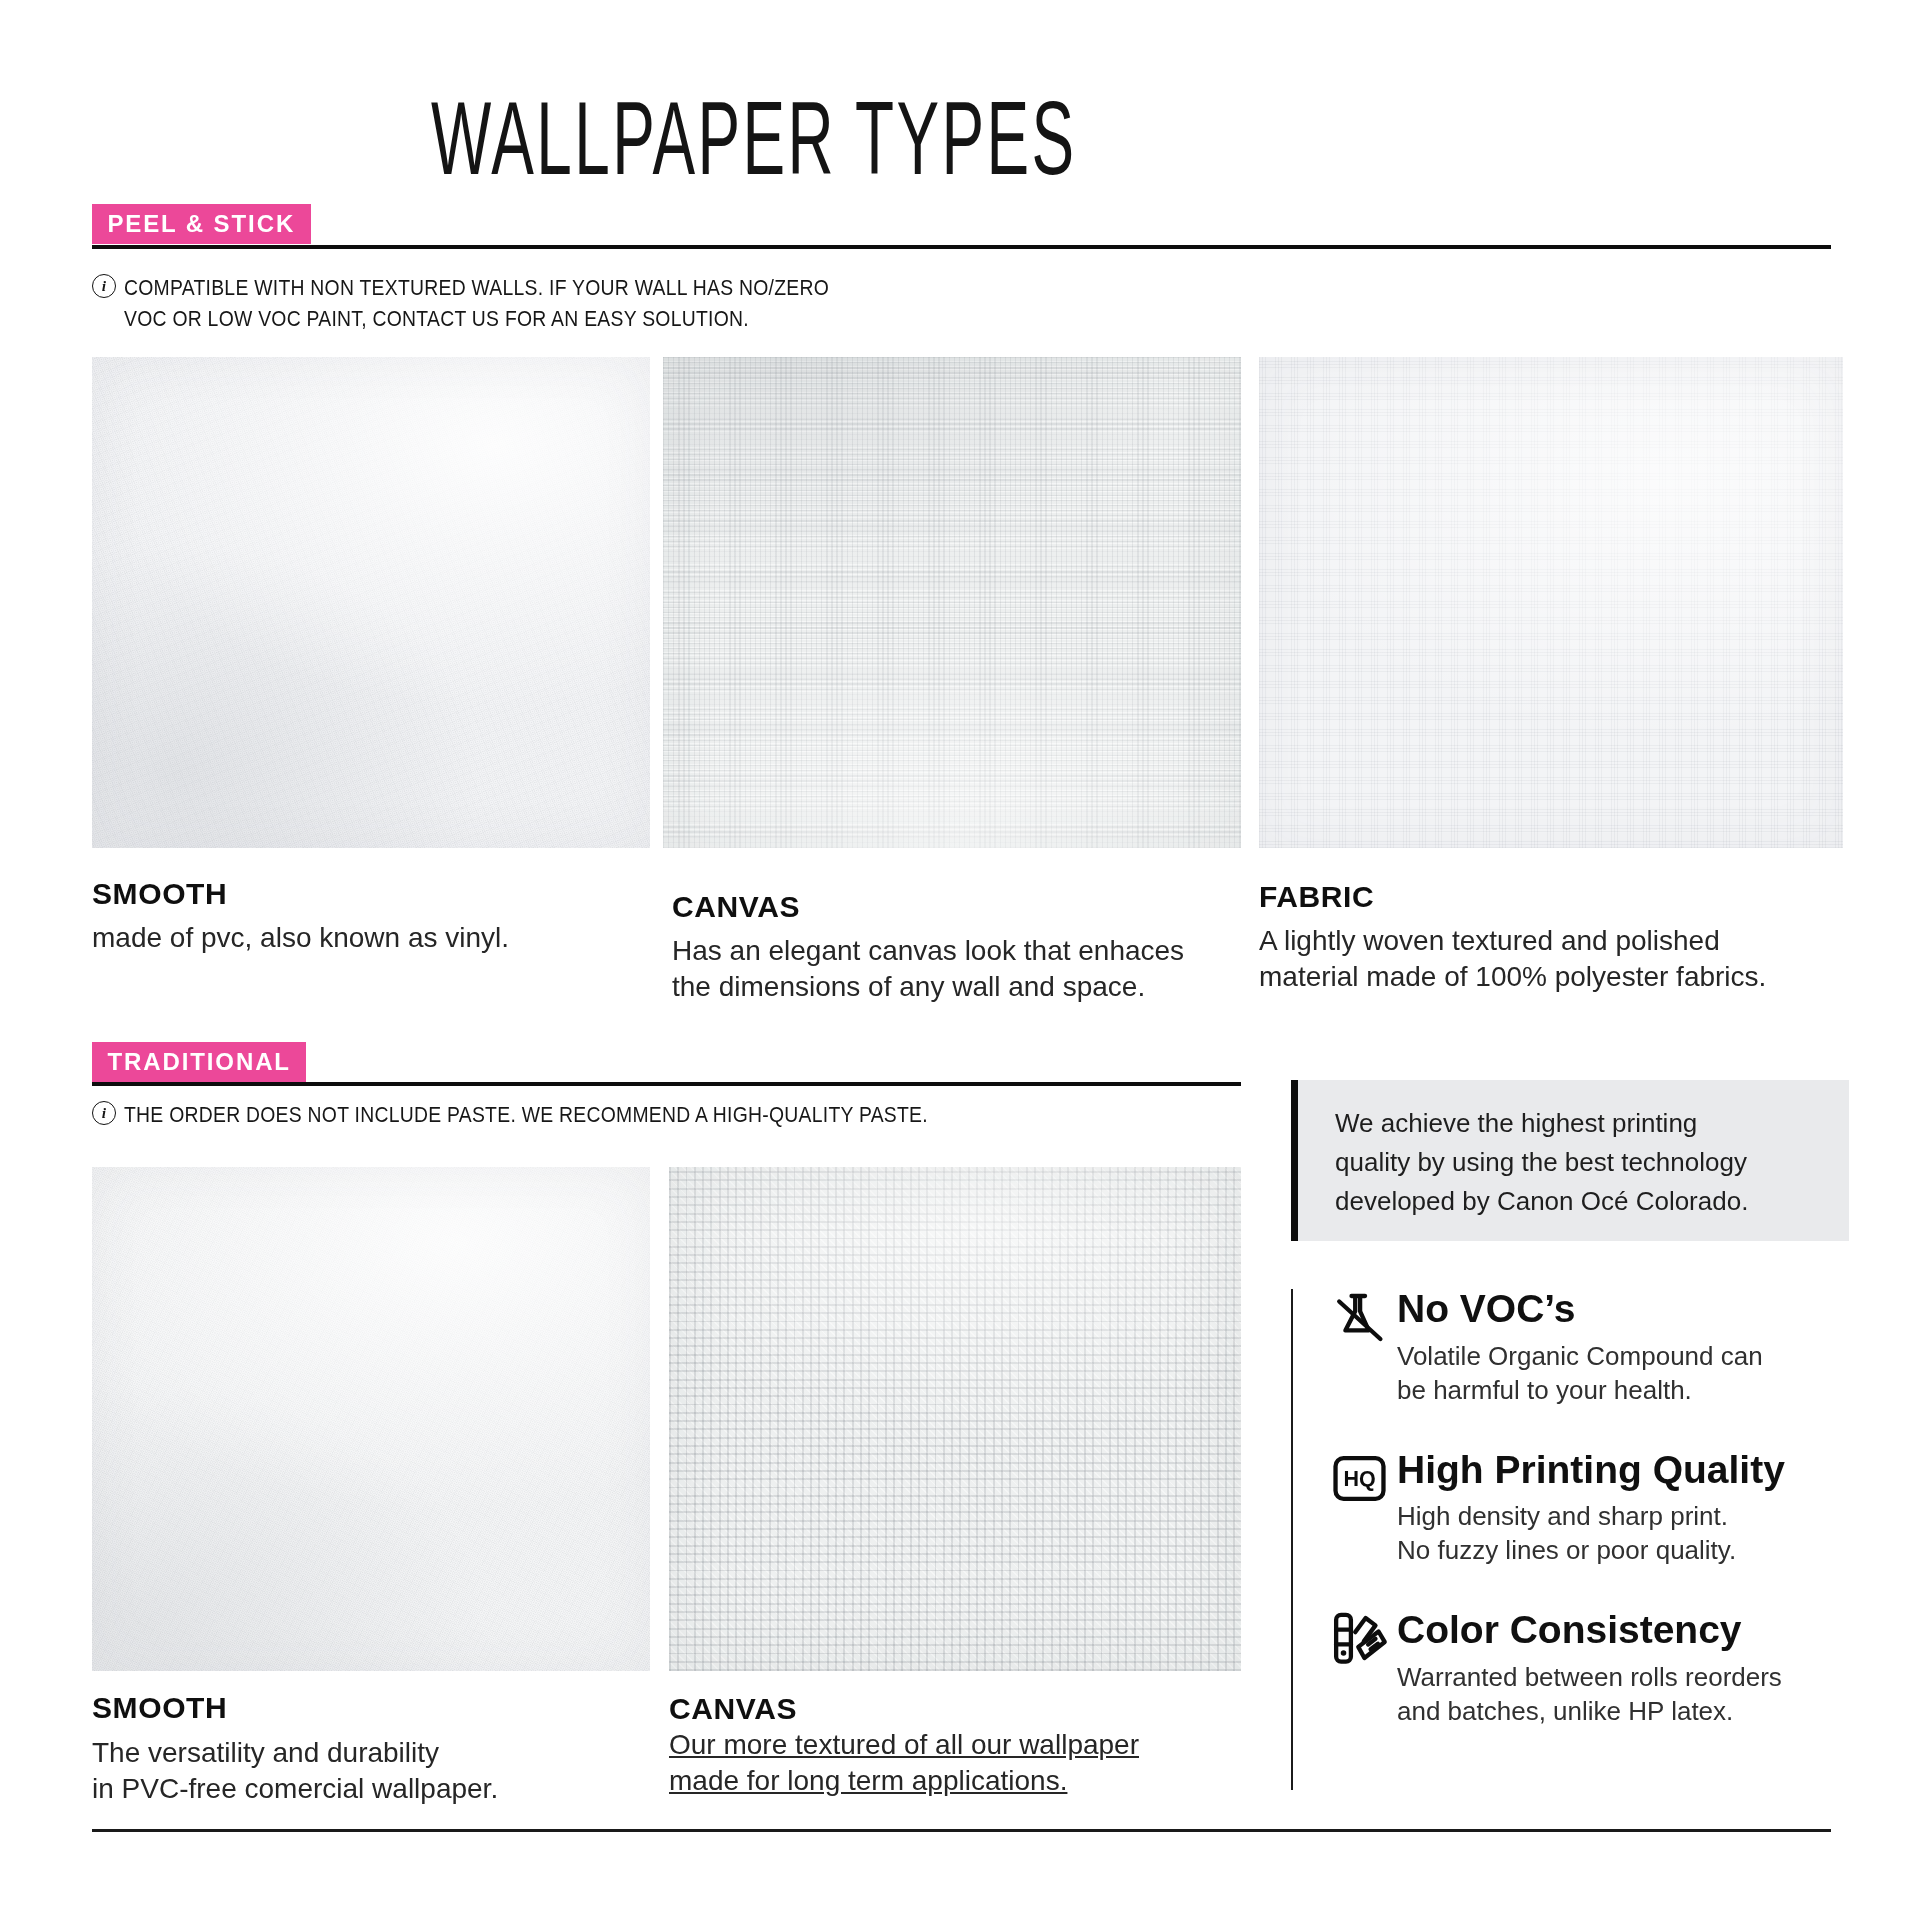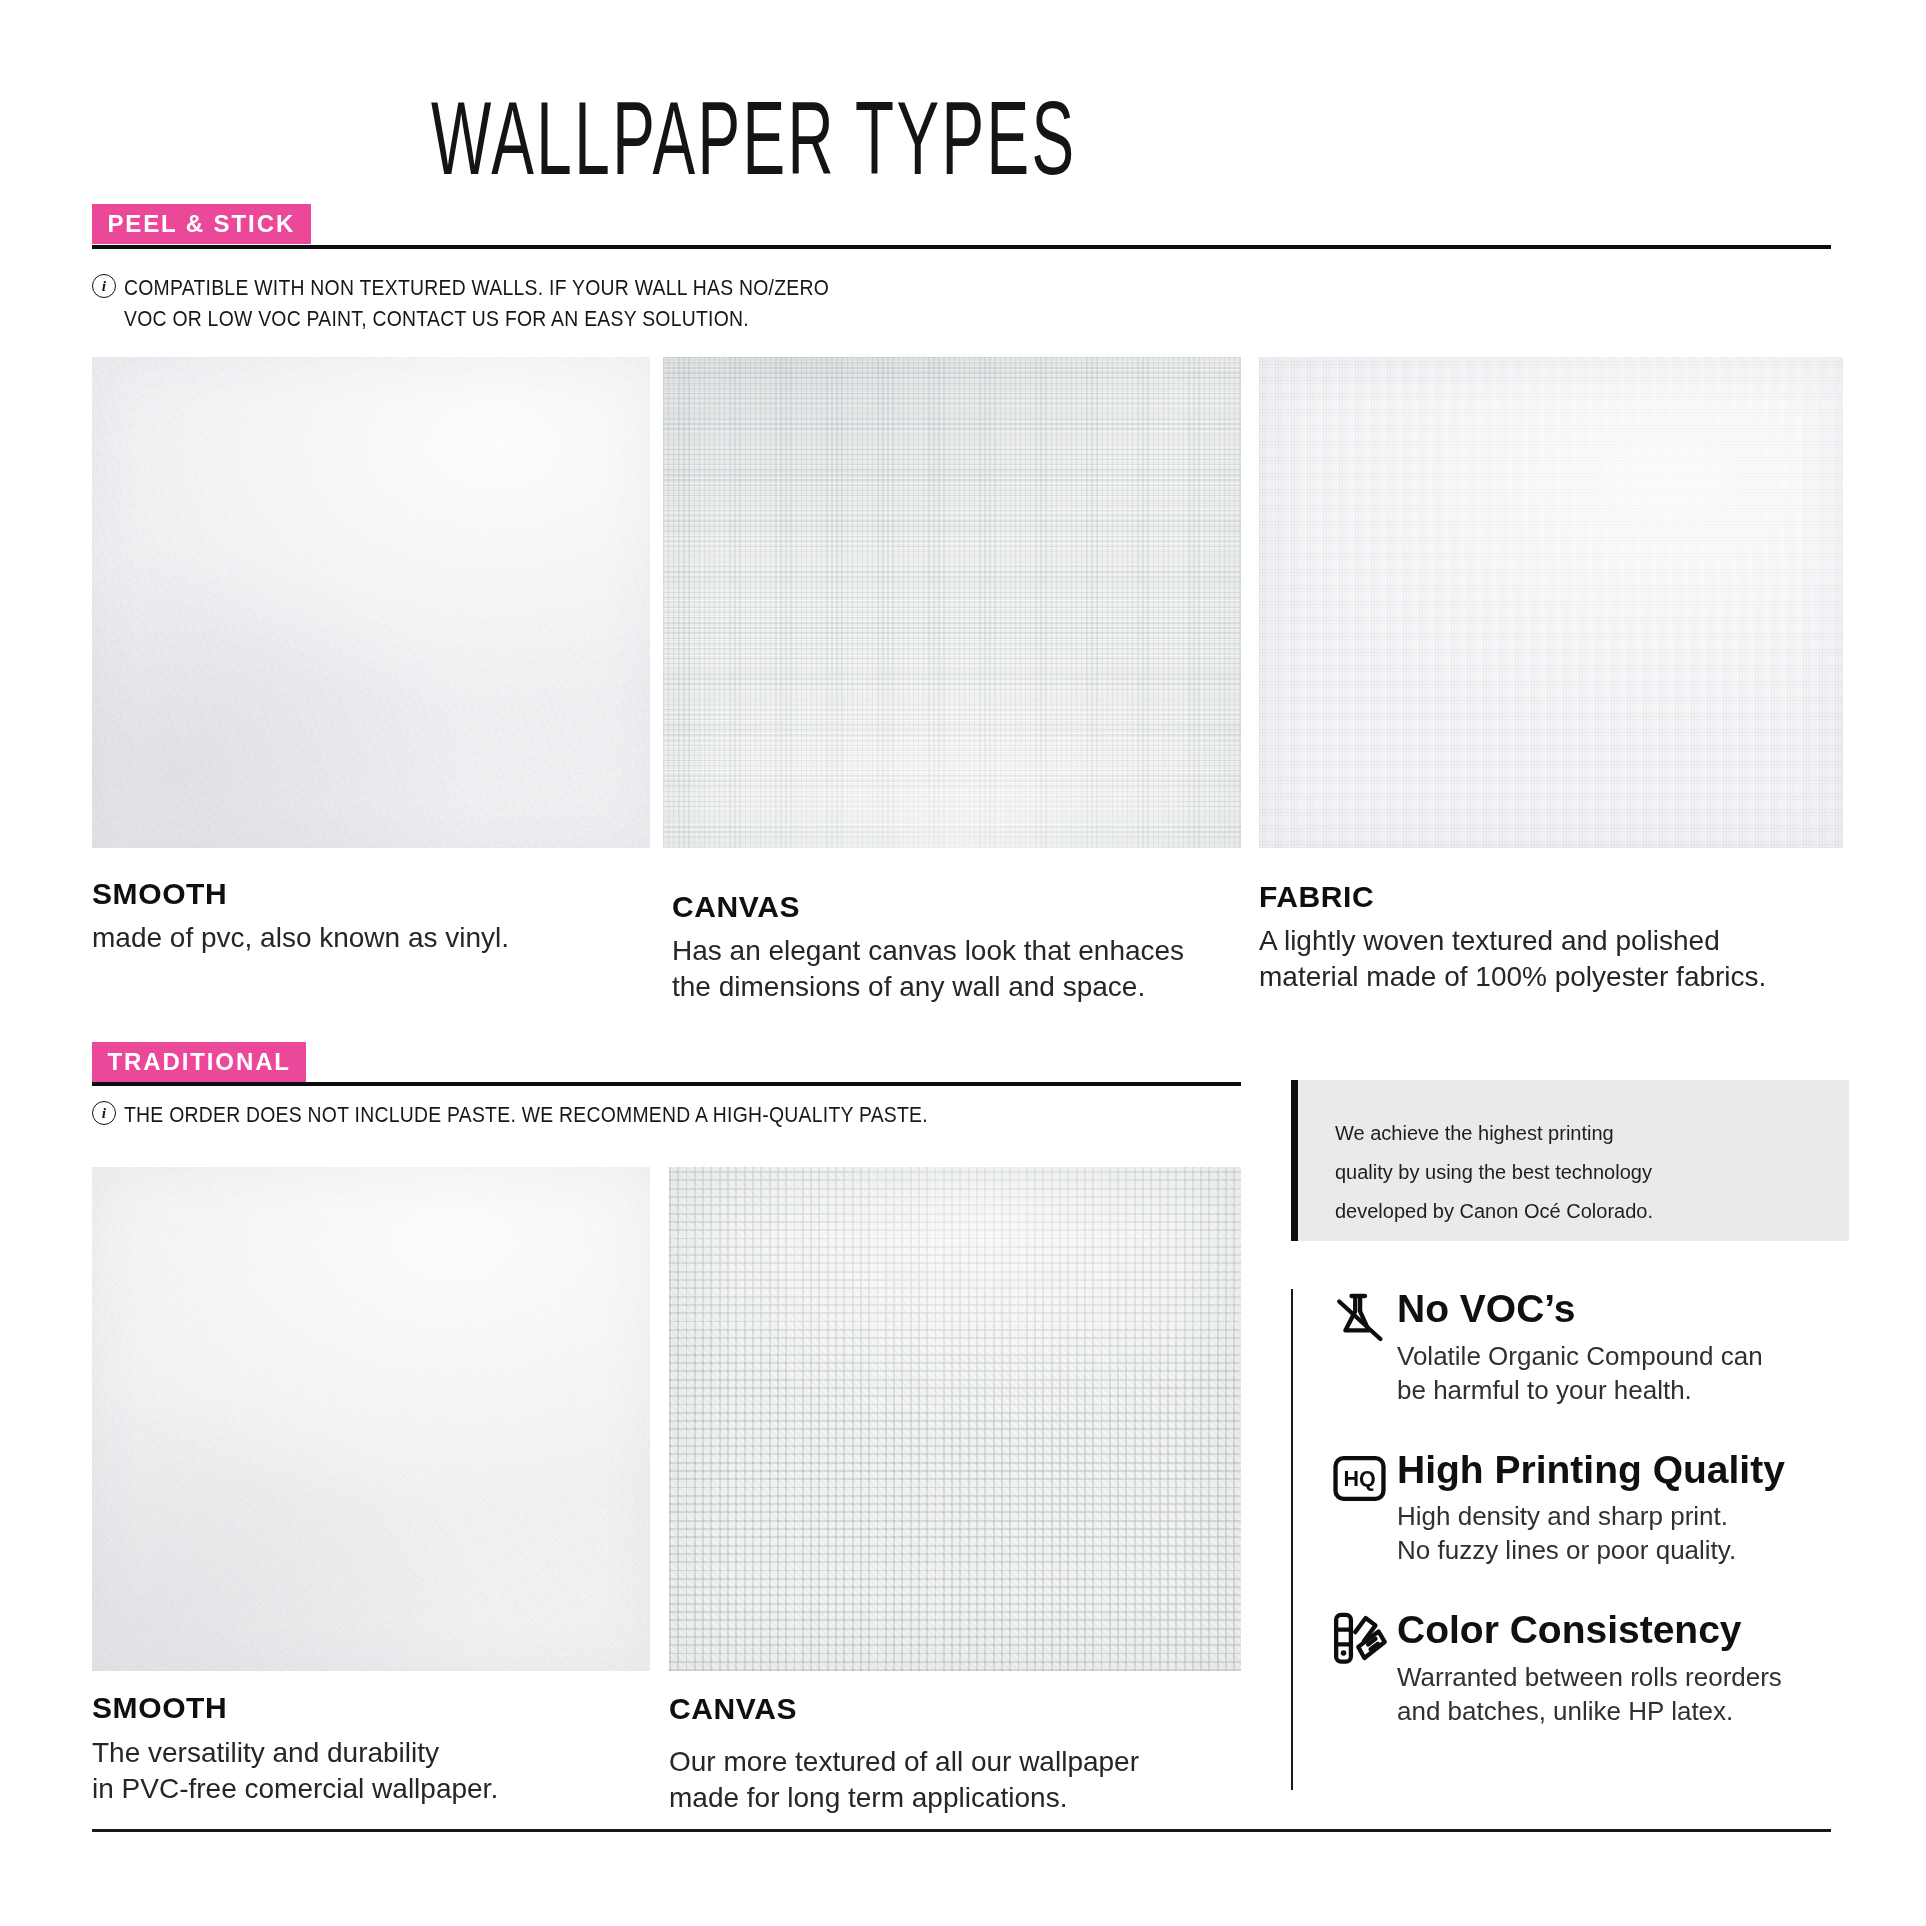--- a/index.html
+++ b/index.html
@@ -86,21 +86,21 @@
 
   
   .swatch-info{position:absolute;}
   .sw-name{font-size:30px;font-weight:700;letter-spacing:0.6px;color:#0f0f0f;}
   .sw-desc{margin-top:9px;font-size:28px;line-height:36px;color:#262626;}
 
   
   .quality-bar{position:absolute;left:1291px;top:1080px;width:7.7px;height:161px;background:#0d0d0d;}
   .quality-box{
     position:absolute;left:1298px;top:1080px;width:551px;height:161px;background:#e9eaec;
-    box-sizing:border-box;padding:34px 0 0 37px;font-size:20px;line-height:39px;color:#1e1e1e;
+    box-sizing:border-box;padding:24px 0 0 37px;font-size:26px;line-height:39px;color:#1e1e1e;
   }
   .vline{position:absolute;left:1291px;top:1289px;width:1.9px;height:501px;background:#1b1b1b;}
   .features{position:absolute;left:1330px;top:1287px;width:533px;}
   .feature{display:flex;margin-bottom:41px;}
   .f-icon{width:67px;flex:none;padding-top:1.3px;}
   .f-icon svg{width:59px;height:59px;}
   .f-title{font-size:39px;font-weight:700;color:#101010;margin-bottom:7.7px;}
   .f-desc{font-size:26px;line-height:34px;color:#303030;}
 
   .ic-stroke{stroke:#0d0d0d;fill:none;stroke-width:7;stroke-linecap:round;stroke-linejoin:round;}
@@ -163,21 +163,21 @@
 
   <div class="swatch-info" style="left:92px;top:1691px;width:558px;">
     <div class="sw-name">SMOOTH</div>
     <div class="sw-desc" style="margin-top:10.3px;">
       <div>The versatility and durability</div>
       <div>in PVC-free comercial wallpaper.</div>
     </div>
   </div>
   <div class="swatch-info" style="left:669px;top:1692px;width:572px;">
     <div class="sw-name">CANVAS</div>
-    <div class="sw-desc" style="margin-top:18px;">
+    <div class="sw-desc" style="margin-top:1px;text-decoration:underline;">
       <div>Our more textured of all our wallpaper</div>
       <div>made for long term applications.</div>
     </div>
   </div>
 
   <div class="quality-bar"></div>
   <div class="quality-box">
     <div>We achieve the highest printing</div>
     <div>quality by using the best technology</div>
     <div>developed by Canon Océ Colorado.</div>

